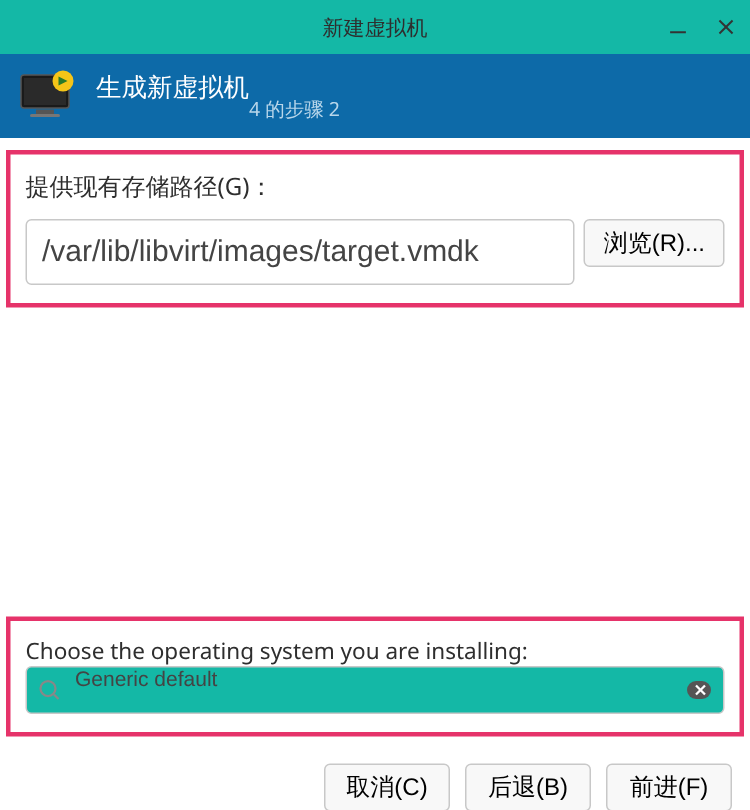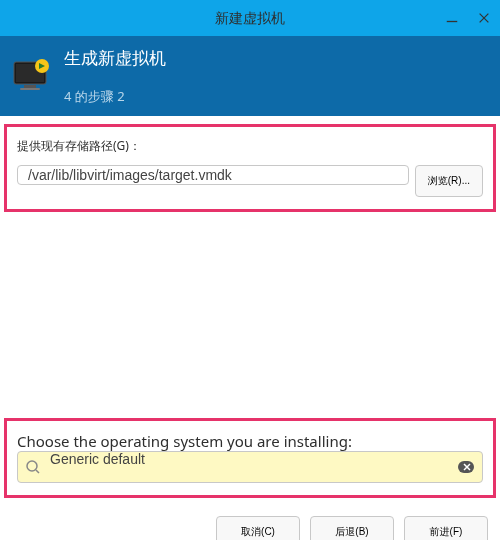--- a/index.html
+++ b/index.html
@@ -1,35 +1,35 @@
 <!DOCTYPE html>
 <html><head>
   <meta charset="utf-8">
   <style>
     * { box-sizing: border-box; margin: 0; padding: 0; }
     body { width: 500px; height: 540px; font-family: "Noto Sans", "Microsoft YaHei", sans-serif; font-size: 14px; background: #fff; color: #2e2e2e; }
-    .titlebar { height: 36px; display: flex; align-items: center; justify-content: center; position: relative; background: #0ea5e9; }
+    .titlebar { height: 36px; display: flex; align-items: center; justify-content: center; position: relative; background: #14b8a6; }
     .titlebar-title { font-size: 14px; }
     .titlebar-controls { position: absolute; right: 8px; top: 0; height: 36px; display: flex; align-items: center; gap: 16px; }
     .titlebar-btn { width: 16px; height: 16px; display: flex; align-items: center; justify-content: center; cursor: pointer; }
     .header { background: #0d6aa8; color: #fff; padding: 10px 12px; display: flex; align-items: center; gap: 12px; }
     .header-icon { width: 40px; height: 36px; flex-shrink: 0; }
-    .header-text { display: flex; flex-direction: column; }
+    .header-text { display: flex; }
     .header-title { font-size: 17px; font-weight: 500; }
     .header-subtitle { font-size: 13px; color: #b8d6ea; margin-top: 17px; }
     .content { padding: 0; }
     .highlight-box { border: 3px solid #e6336a; margin: 8px 4px; padding: 10px 10px 12px 10px; }
-    .field-label { font-size: 12px; margin-bottom: 10px; }
+    .field-label { font-size: 16px; margin-bottom: 10px; }
     .path-row { display: flex; gap: 6px; align-items: stretch; }
-    .text-input { flex: 1; height: 20px; border: 1px solid #c8c8c8; border-radius: 4px; padding: 0 10px; font-size: 14px; color: #444; background: #fff; }
-    .btn { height: 32px; padding: 0 12px; border: 1px solid #c8c8c8; border-radius: 4px; background: #f8f8f8; font-size: 10px; cursor: pointer; display: inline-flex; align-items: center; justify-content: center; }
+    .text-input { flex: 1; height: 44px; border: 1px solid #c8c8c8; border-radius: 4px; padding: 0 10px; font-size: 20px; color: #444; background: #fff; }
+    .btn { height: 32px; padding: 0 12px; border: 1px solid #c8c8c8; border-radius: 4px; background: #f8f8f8; font-size: 16px; cursor: pointer; display: inline-flex; align-items: center; justify-content: center; }
     .spacer { height: 190px; }
     .os-label { font-size: 15px; }
     .search-wrap { position: relative; display: flex; align-items: center; }
-    .search-input { width: 100%; height: 32px; border: 1px solid #c8c8c8; border-radius: 4px; padding: 0 32px 16px 32px; font-size: 14px; color: #444; background: #fef9c3; }
+    .search-input { width: 100%; height: 32px; border: 1px solid #c8c8c8; border-radius: 4px; padding: 0 32px 16px 32px; font-size: 14px; color: #444; background: #14b8a6; }
     .search-icon { position: absolute; left: 8px; width: 16px; height: 16px; pointer-events: none; }
     .clear-icon { position: absolute; right: 8px; width: 18px; height: 18px; cursor: pointer; }
     .footer { display: flex; justify-content: flex-end; gap: 10px; padding: 10px 12px; }
     .footer .btn { min-width: 84px; }
   </style>
 </head>
 <body>
 
 <div class="titlebar">
   <span class="titlebar-title">新建虚拟机</span>

